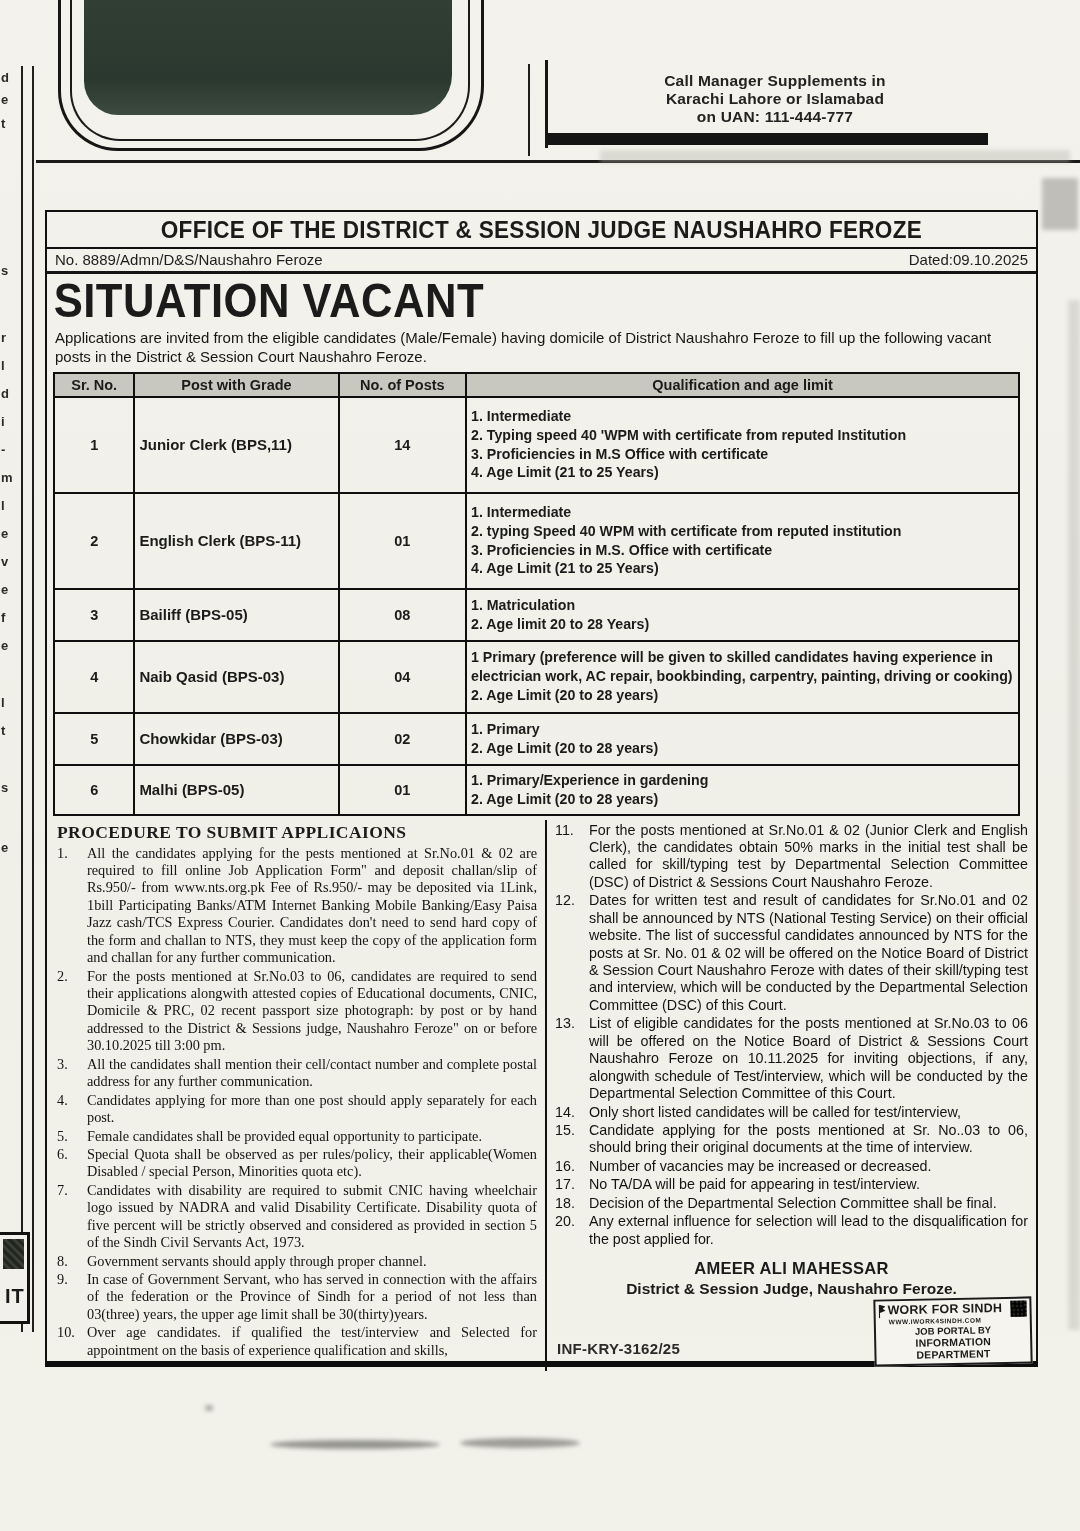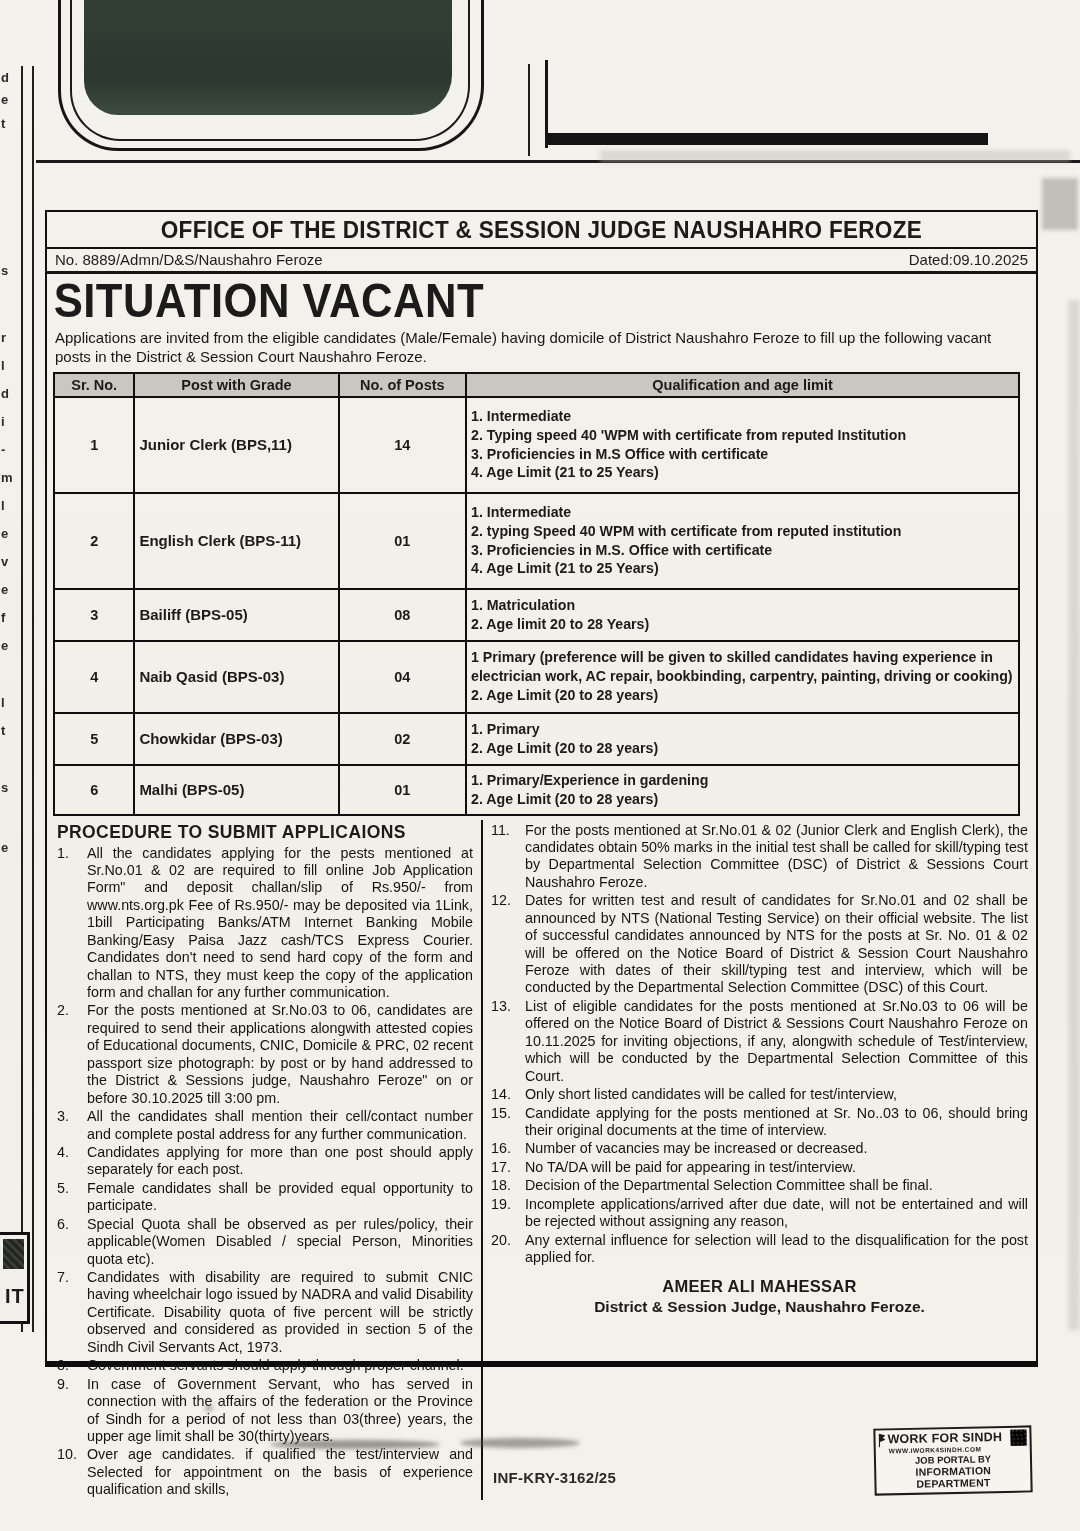--- a/index.html
+++ b/index.html
@@ -48,21 +48,21 @@
   table.vac th,table.vac td{border:2.2px solid #0f0f0f;vertical-align:middle;padding:4px 4px;font-weight:bold;}
   table.vac th{background:#c9c8c0;font-size:14.5px;font-weight:bold;height:20px;padding:1px 2px;}
   td.c-sr{text-align:center;font-size:14.5px;width:72px;}
   td.c-post{font-size:15px;width:198px;padding-left:6px;}
   td.c-num{text-align:center;font-size:14.5px;width:120px;}
   td.c-qual{width:556px;font-size:14.2px;line-height:1.33;padding:2px 5px;vertical-align:top;}
   tr.h1 td{height:86px;} tr.h2 td{height:86px;} tr.h3 td{height:42px;}
   tr.h4 td{height:62px;} tr.h5 td{height:42px;} tr.h6 td{height:40px;}
   
   .proc{flex:1;display:flex;margin-top:4px;}
-  .proc-left{width:436px;box-sizing:border-box;padding:0 8px 0 10px;border-right:2.5px solid #111;}
+  .proc-left{width:500px;box-sizing:border-box;padding:0 8px 0 10px;border-right:2.5px solid #111;font-family:Liberation Serif, serif;}
   .proc-right{flex:1;box-sizing:border-box;padding:2px 8px 0 8px;display:flex;flex-direction:column;}
   .proc-h{font-weight:bold;font-size:17.5px;letter-spacing:.4px;margin:2px 0 2px 0;}
   .pi{display:flex;font-size:14.3px;line-height:1.22;color:#141414;margin:0 0 1px 0;}
   .pi .pn{flex:0 0 30px;}
   .proc-right .pi .pn{flex:0 0 34px;}
   .pi .pt{flex:1;text-align:justify;}
   .pi.cont .pt{text-align:justify;}
   
   .sig{text-align:center;margin-top:10px;}
   .sig .nm{font-weight:bold;font-size:16.5px;letter-spacing:.3px;}
@@ -113,20 +113,25 @@
   <div class="fragment">
     <div class="blob"></div>
     <div class="it">IT</div>
   </div>
 
   <div class="logo-outer"></div>
   <div class="logo-inner"></div>
   <div class="logo-blob"></div>
   <div class="mast-vline1"></div>
   <div class="mast-vline2"></div>
+  <div class="mast-text">
+    <div>Call Manager Supplements in</div>
+    <div>Karachi Lahore or Islamabad</div>
+    <div>on UAN: 111-444-777</div>
+  </div>
   <div class="mast-bar"></div>
   <div class="mast-sep"></div>
 
   <div class="noise" style="left:600px;top:150px;width:470px;height:13px;background:#b7b6ae;opacity:.4;"></div>
   <div class="noise" style="left:1042px;top:178px;width:36px;height:52px;background:#97968f;opacity:.55;"></div>
   <div class="noise" style="left:1068px;top:300px;width:12px;height:1030px;background:#c2c1b9;opacity:.5;"></div>
 
   <div class="adbox">
 
     <div class="office-title">
@@ -286,24 +291,20 @@
             <span class="pn">16.</span>
             <span class="pt">Number of vacancies may be increased or decreased.</span>
           </div>
         <div class="pi">
             <span class="pn">17.</span>
             <span class="pt">No TA/DA will be paid for appearing in test/interview.</span>
           </div>
         <div class="pi">
             <span class="pn">18.</span>
             <span class="pt">Decision of the Departmental Selection Committee shall be final.</span>
-          </div>
-        <div class="pi">
-            <span class="pn">19.</span>
-            <span class="pt">Incomplete applications/arrived after due date, will not be entertained and will be rejected without assigning any reason,</span>
           </div>
         <div class="pi">
             <span class="pn">20.</span>
             <span class="pt">Any external influence for selection will lead to the disqualification for the post applied for.</span>
           </div>
 
         <div class="sig">
           <div class="nm">AMEER ALI MAHESSAR</div>
           <div class="tt">District &amp; Session Judge, Naushahro Feroze.</div>
         </div>

